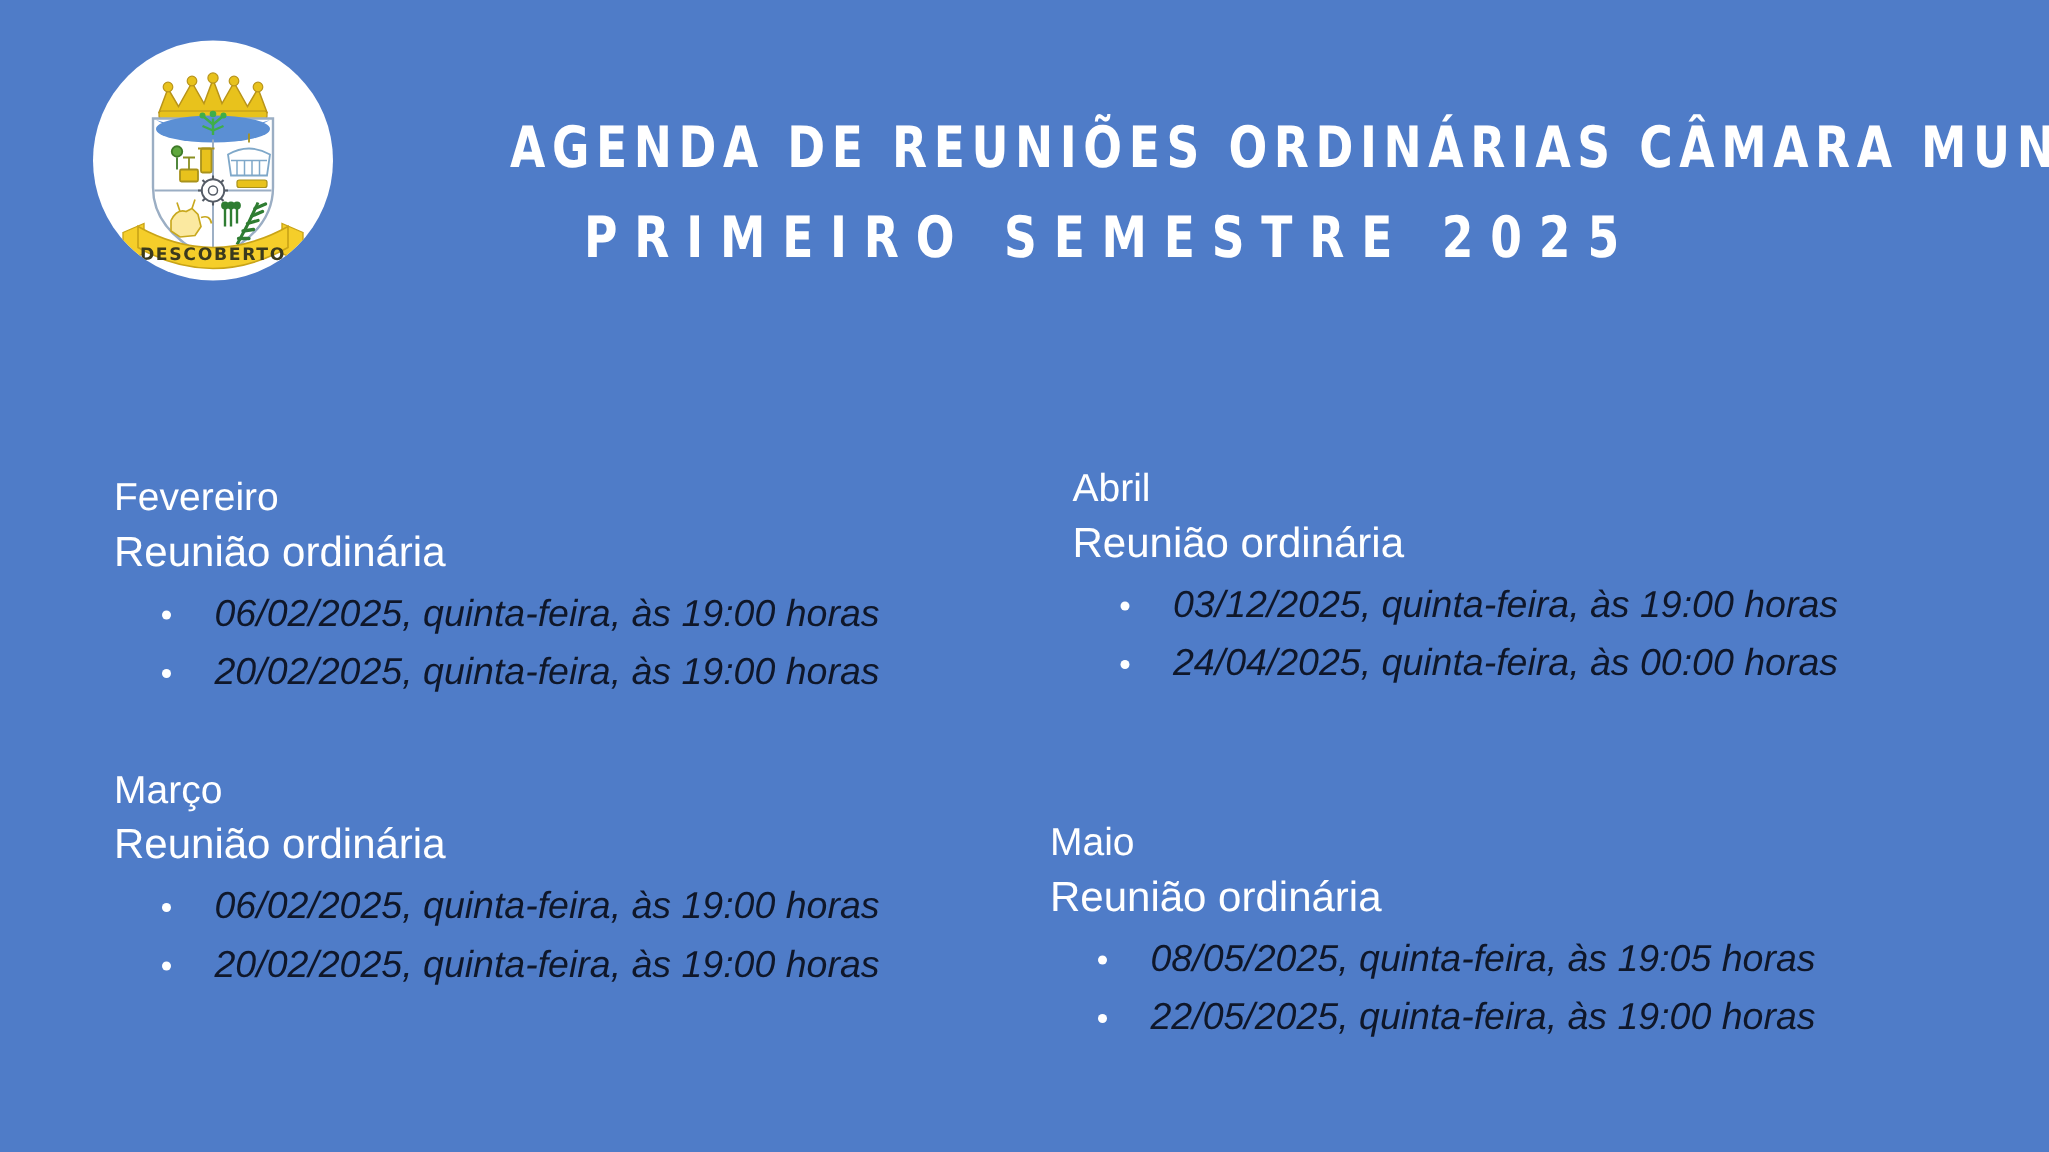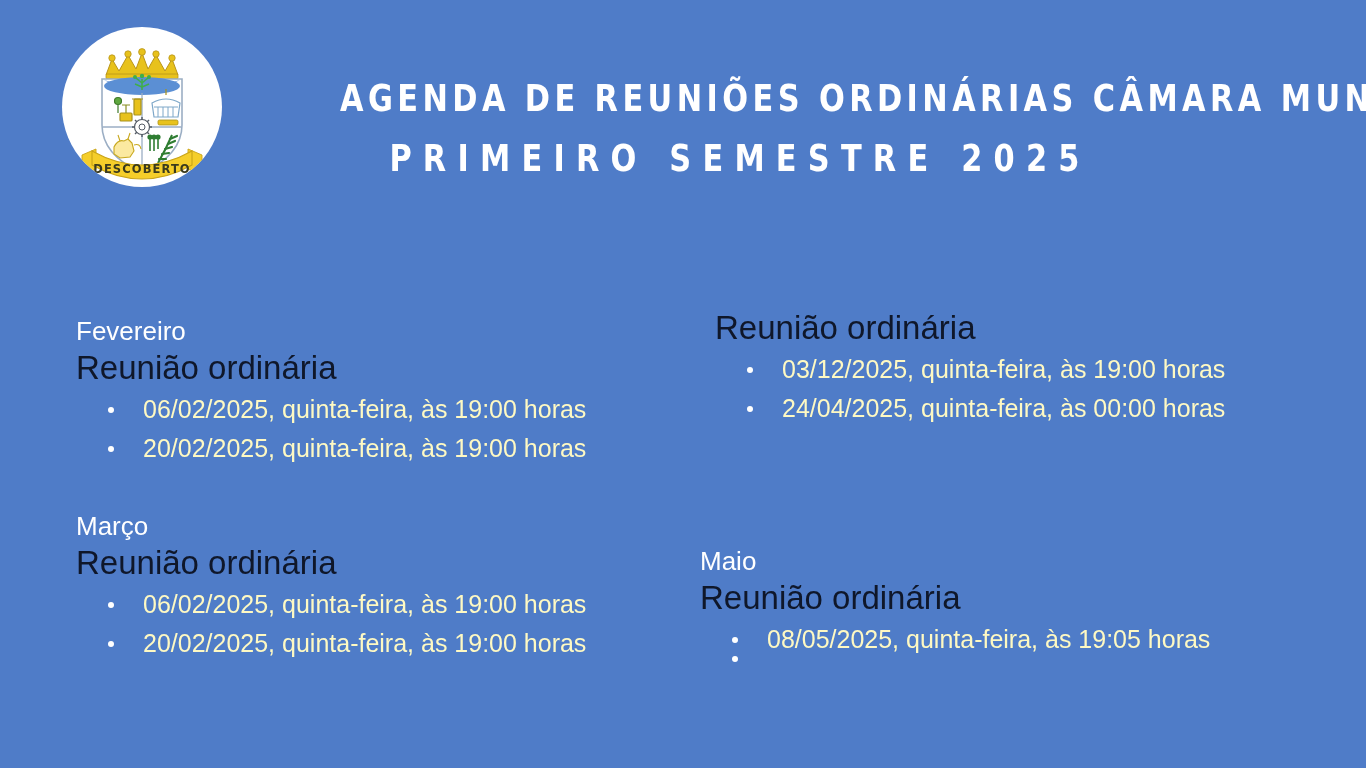--- a/index.html
+++ b/index.html
@@ -71,36 +71,37 @@
 
   .month-name {
     font-size:26px;
     line-height:34px;
     font-weight:normal;
     color:#FFFFFF;
     white-space:nowrap;
   }
 
   .meeting-type {
-    font-size:33px;
+    font-size:28px;
     line-height:40px;
     font-weight:normal;
-    color:#0f172a;
+    color:#ffffff;
     white-space:nowrap;
   }
 
   .date-list { list-style:none; margin-top:2px; }
 
   .date-item {
     position:relative;
     font-size:25px;
     line-height:39px;
-    color:#fef9c3;
+    color:#0f172a;
     white-space:nowrap;
     padding-left:67px;
+    font-style:italic;
   }
   .date-item .bullet {
     position:absolute;
     left:32px;
     top:50%;
     width:6px; height:6px;
     margin-top:-3px;
     border-radius:50%;
     background:#FFFFFF;
   }
@@ -234,20 +235,21 @@
         <span>06/02/2025, quinta-feira, às 19:00 horas</span>
       </li>
       <li class="date-item">
         <span class="bullet"></span>
         <span>20/02/2025, quinta-feira, às 19:00 horas</span>
       </li>
     </ul>
   </div>
 
   <div class="month-block block-abril">
+    <div class="month-name">Abril</div>
     <div class="meeting-type">Reunião ordinária</div>
     <ul class="date-list">
       <li class="date-item">
         <span class="bullet"></span>
         <span>03/12/2025, quinta-feira, às 19:00 horas</span>
       </li>
       <li class="date-item">
         <span class="bullet"></span>
         <span>24/04/2025, quinta-feira, às 00:00 horas</span>
       </li>
@@ -257,17 +259,18 @@
   <div class="month-block block-maio">
     <div class="month-name">Maio</div>
     <div class="meeting-type">Reunião ordinária</div>
     <ul class="date-list">
       <li class="date-item">
         <span class="bullet"></span>
         <span>08/05/2025, quinta-feira, às 19:05 horas</span>
       </li>
       <li class="date-item">
         <span class="bullet"></span>
+        <span>22/05/2025, quinta-feira, às 19:00 horas</span>
       </li>
     </ul>
   </div>
 
 </div>
 
 </body></html>

